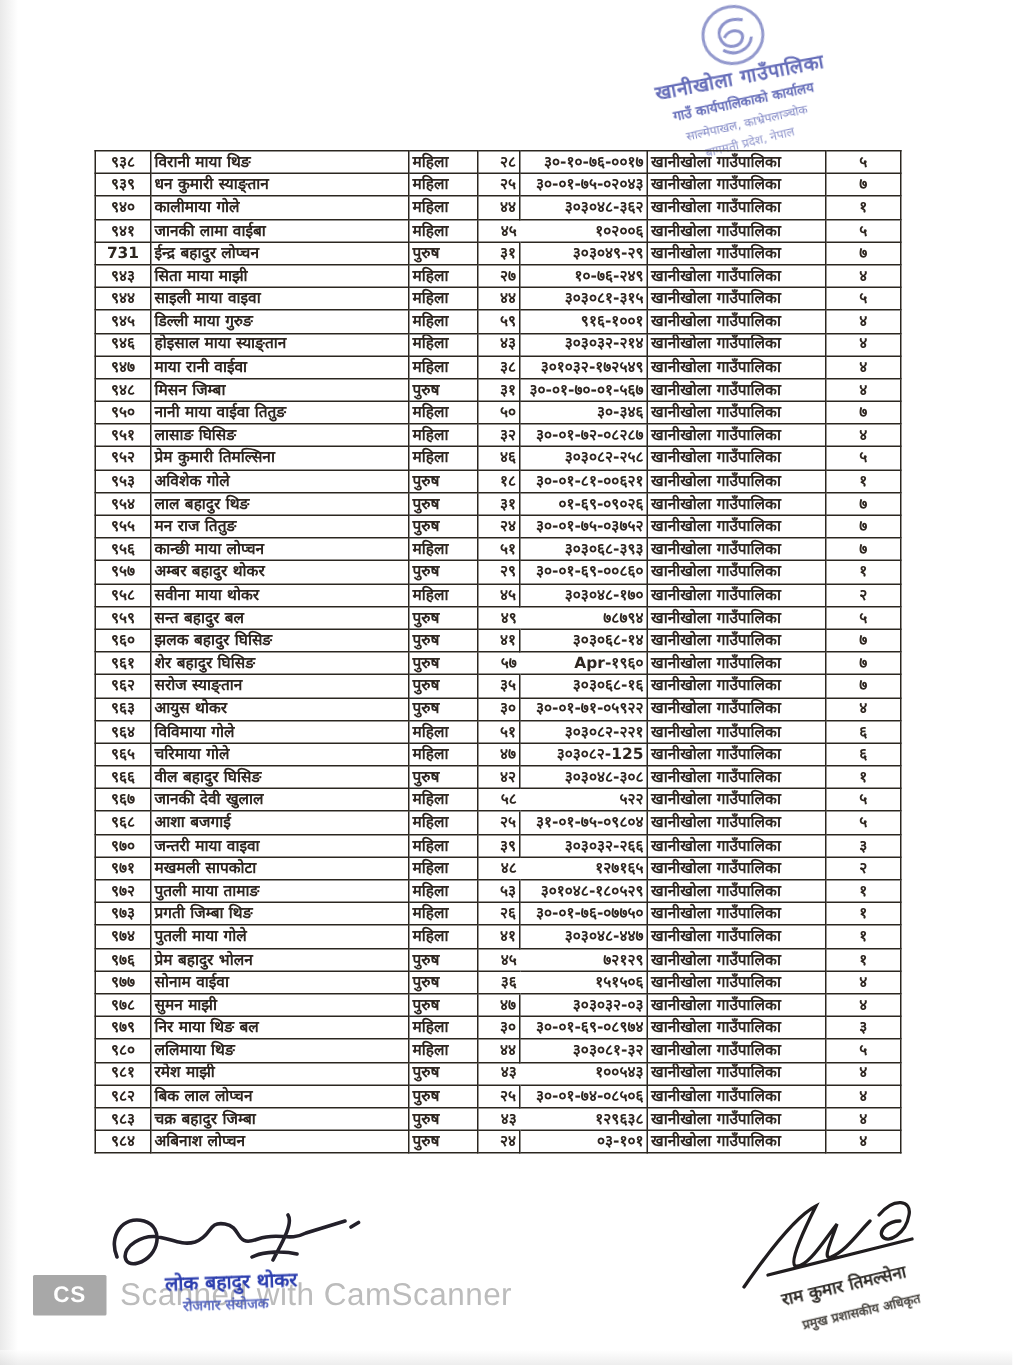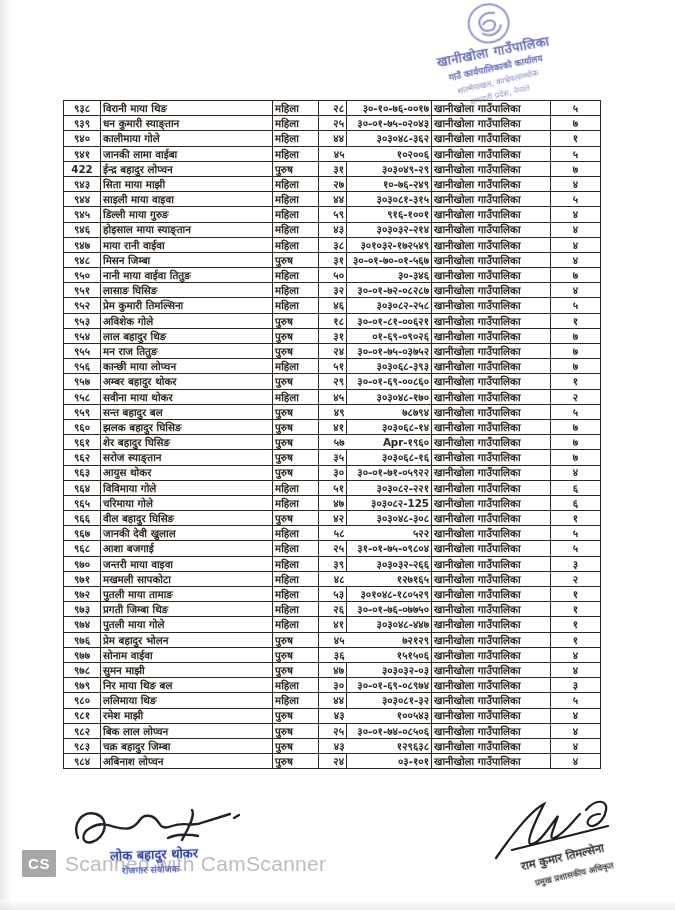--- a/index.html
+++ b/index.html
@@ -47,21 +47,21 @@
   .sig-left-title{left:122px;top:863px;font-size:9.5px;font-weight:bold;
     color:#3a4cb5;opacity:.8;transform:rotate(-2deg);z-index:3;filter:blur(.4px);}
   .sig-right-img{left:488px;top:796px;}
   .sig-right-name{left:520px;top:849px;font-size:11.5px;font-weight:bold;
     color:#33302c;transform:rotate(-13deg);filter:blur(.25px);}
   .sig-right-title{left:534px;top:868px;font-size:8.5px;font-weight:bold;
     color:#4a4742;transform:rotate(-13deg);filter:blur(.3px);}
 
   
   .wm{position:absolute;left:22px;top:850px;display:flex;align-items:center;z-index:1;}
-  .wm-badge{width:34px;height:27px;background:#a8a8a8;border-radius:1px;
+  .wm-badge{width:49px;height:27px;background:#a8a8a8;border-radius:1px;
     display:flex;align-items:center;justify-content:center;
     color:#ffffff;font-weight:bold;font-size:15px;letter-spacing:.5px;
     font-family:"Liberation Sans",sans-serif;}
   .wm-text{margin-left:9px;font-size:21px;color:#bcbcbc;
     font-family:Liberation Sans, sans-serif;letter-spacing:.3px;}
 </style>
 </head>
 <body>
 
 <div class="edge-left"></div>
@@ -119,21 +119,21 @@
       <tr>
         <td class="c-sn">९४१</td>
         <td class="c-name">जानकी लामा वाईबा</td>
         <td class="c-gender">महिला</td>
         <td class="c-age m">४५</td>
         <td class="c-id r">१०२००६</td>
         <td class="c-muni">खानीखोला गाउँपालिका</td>
         <td class="c-ward">५</td>
       </tr>
       <tr>
-        <td class="c-sn">422</td>
+        <td class="c-sn">731</td>
         <td class="c-name">ईन्द्र बहादुर लोप्चन</td>
         <td class="c-gender">पुरुष</td>
         <td class="c-age">३१</td>
         <td class="c-id">३०३०४९-२९</td>
         <td class="c-muni">खानीखोला गाउँपालिका</td>
         <td class="c-ward">७</td>
       </tr>
       <tr>
         <td class="c-sn">९४३</td>
         <td class="c-name">सिता माया माझी</td>

